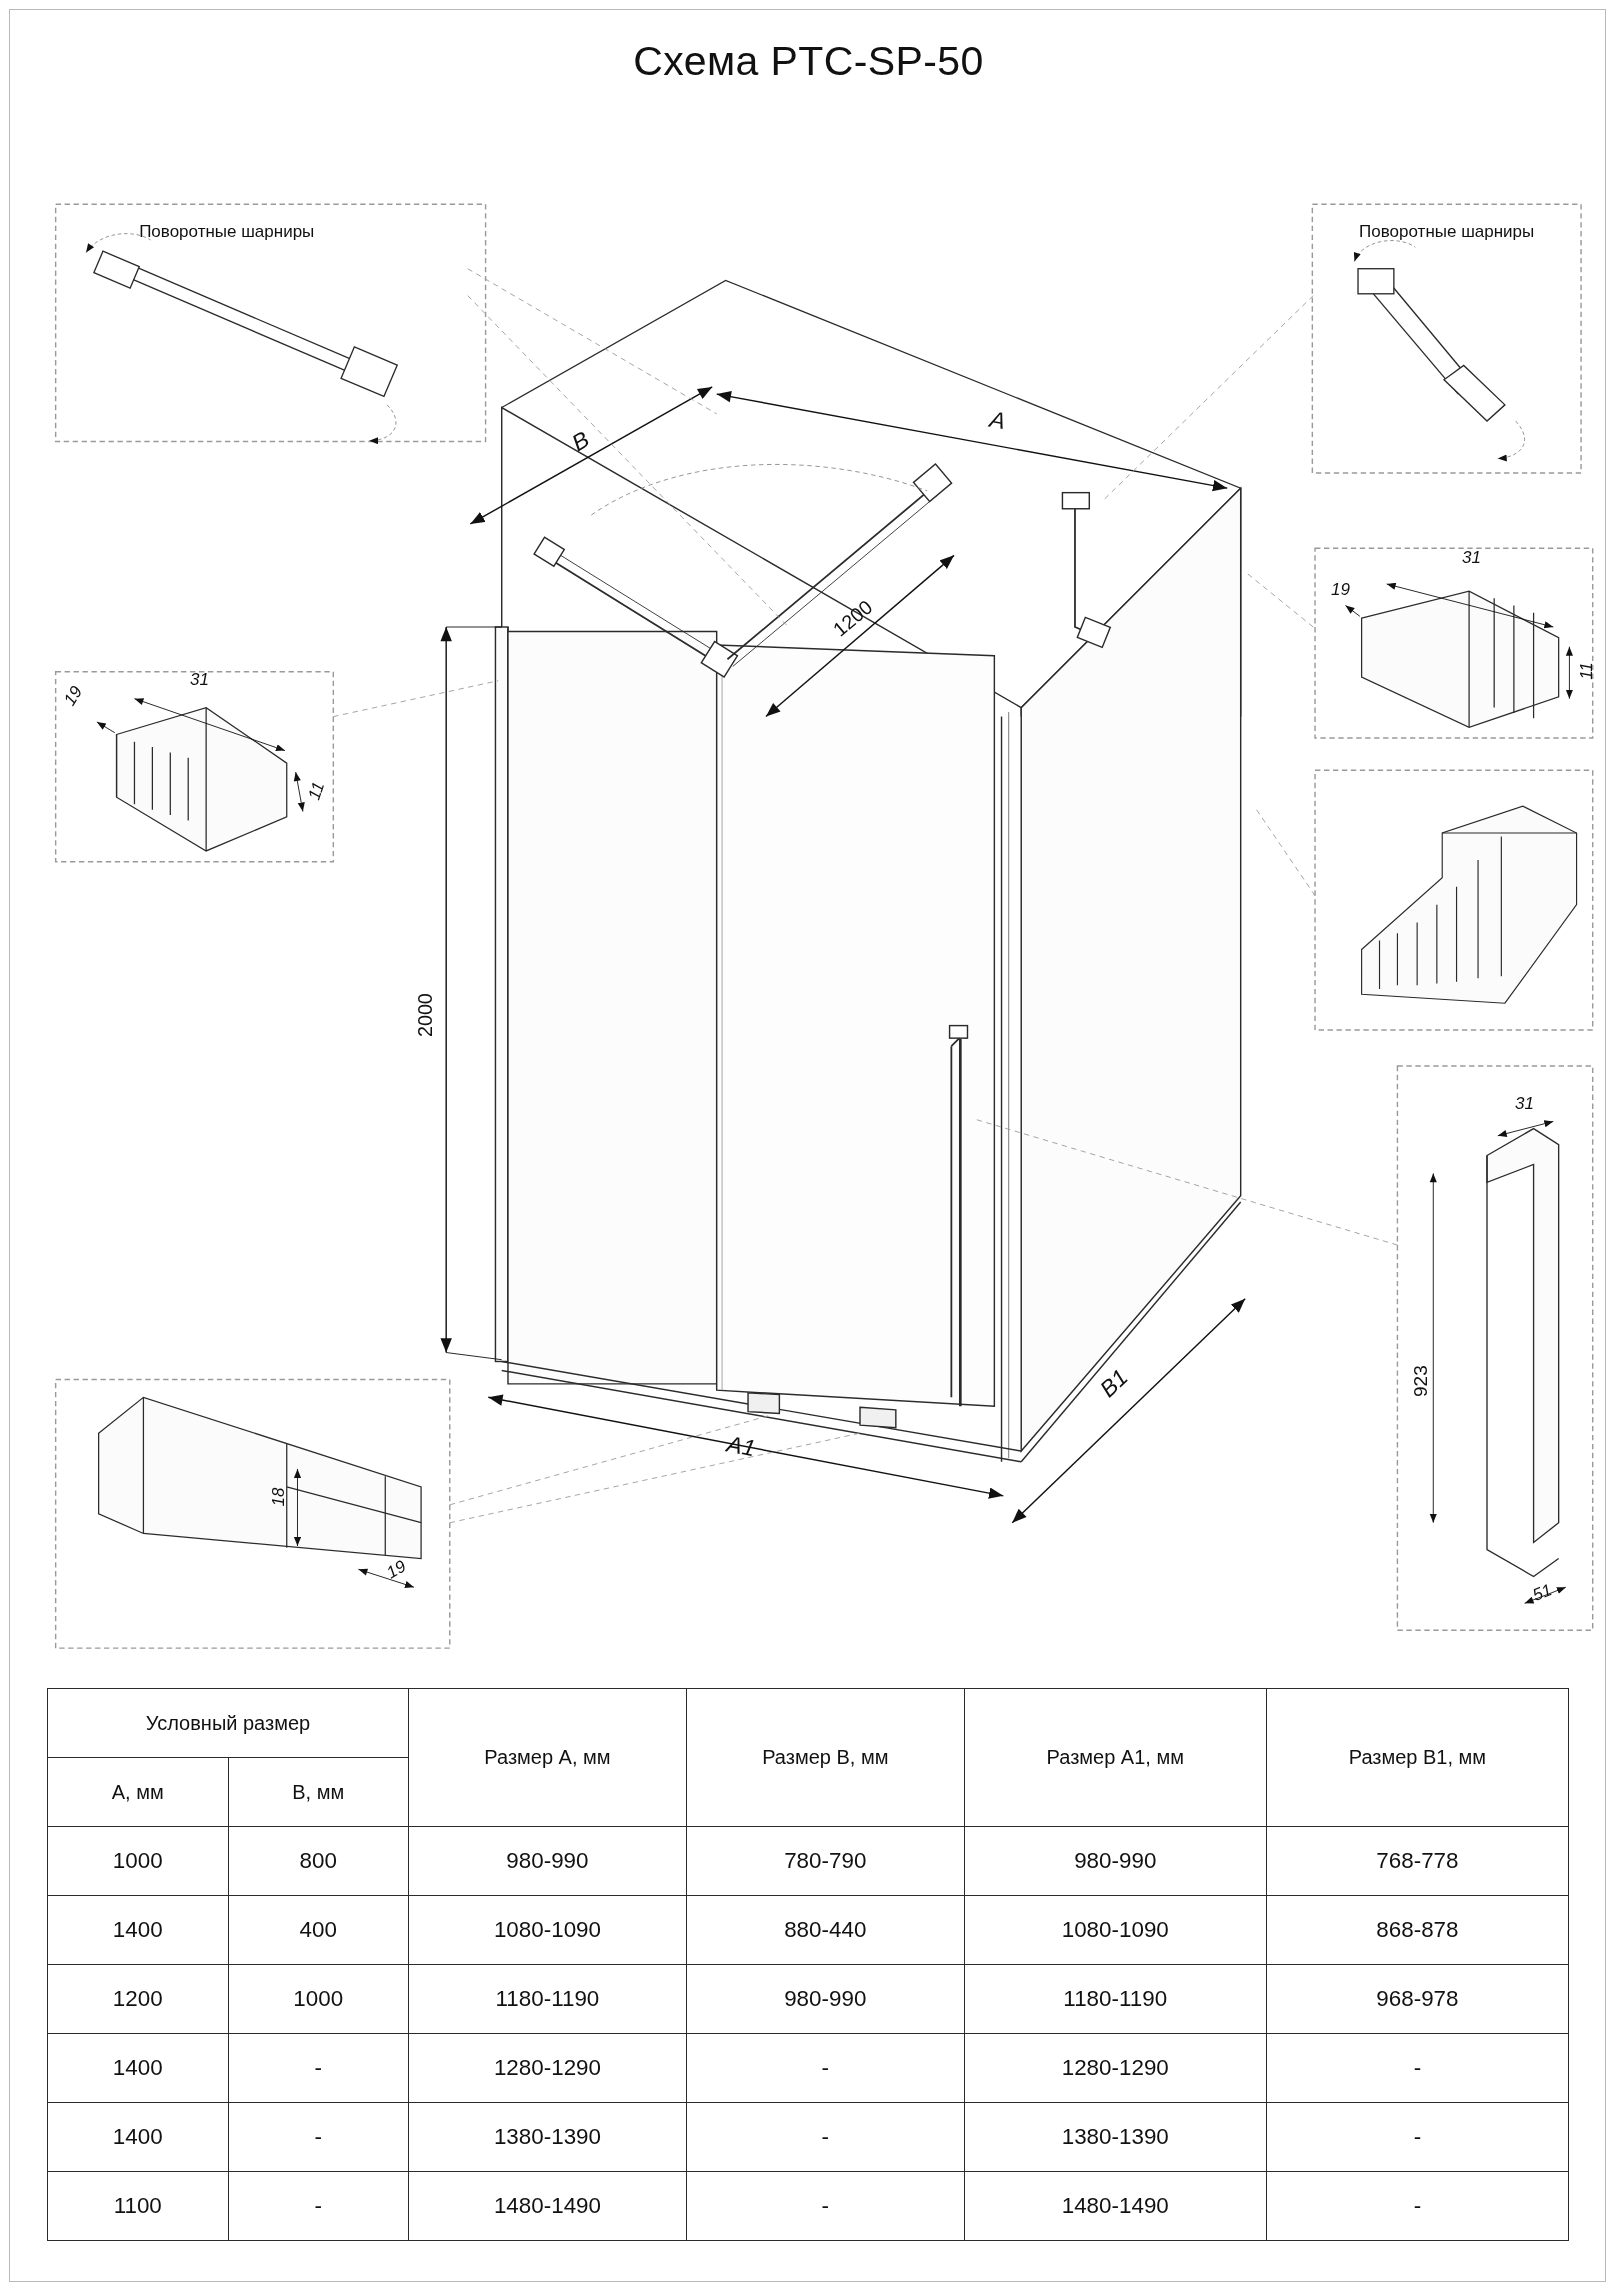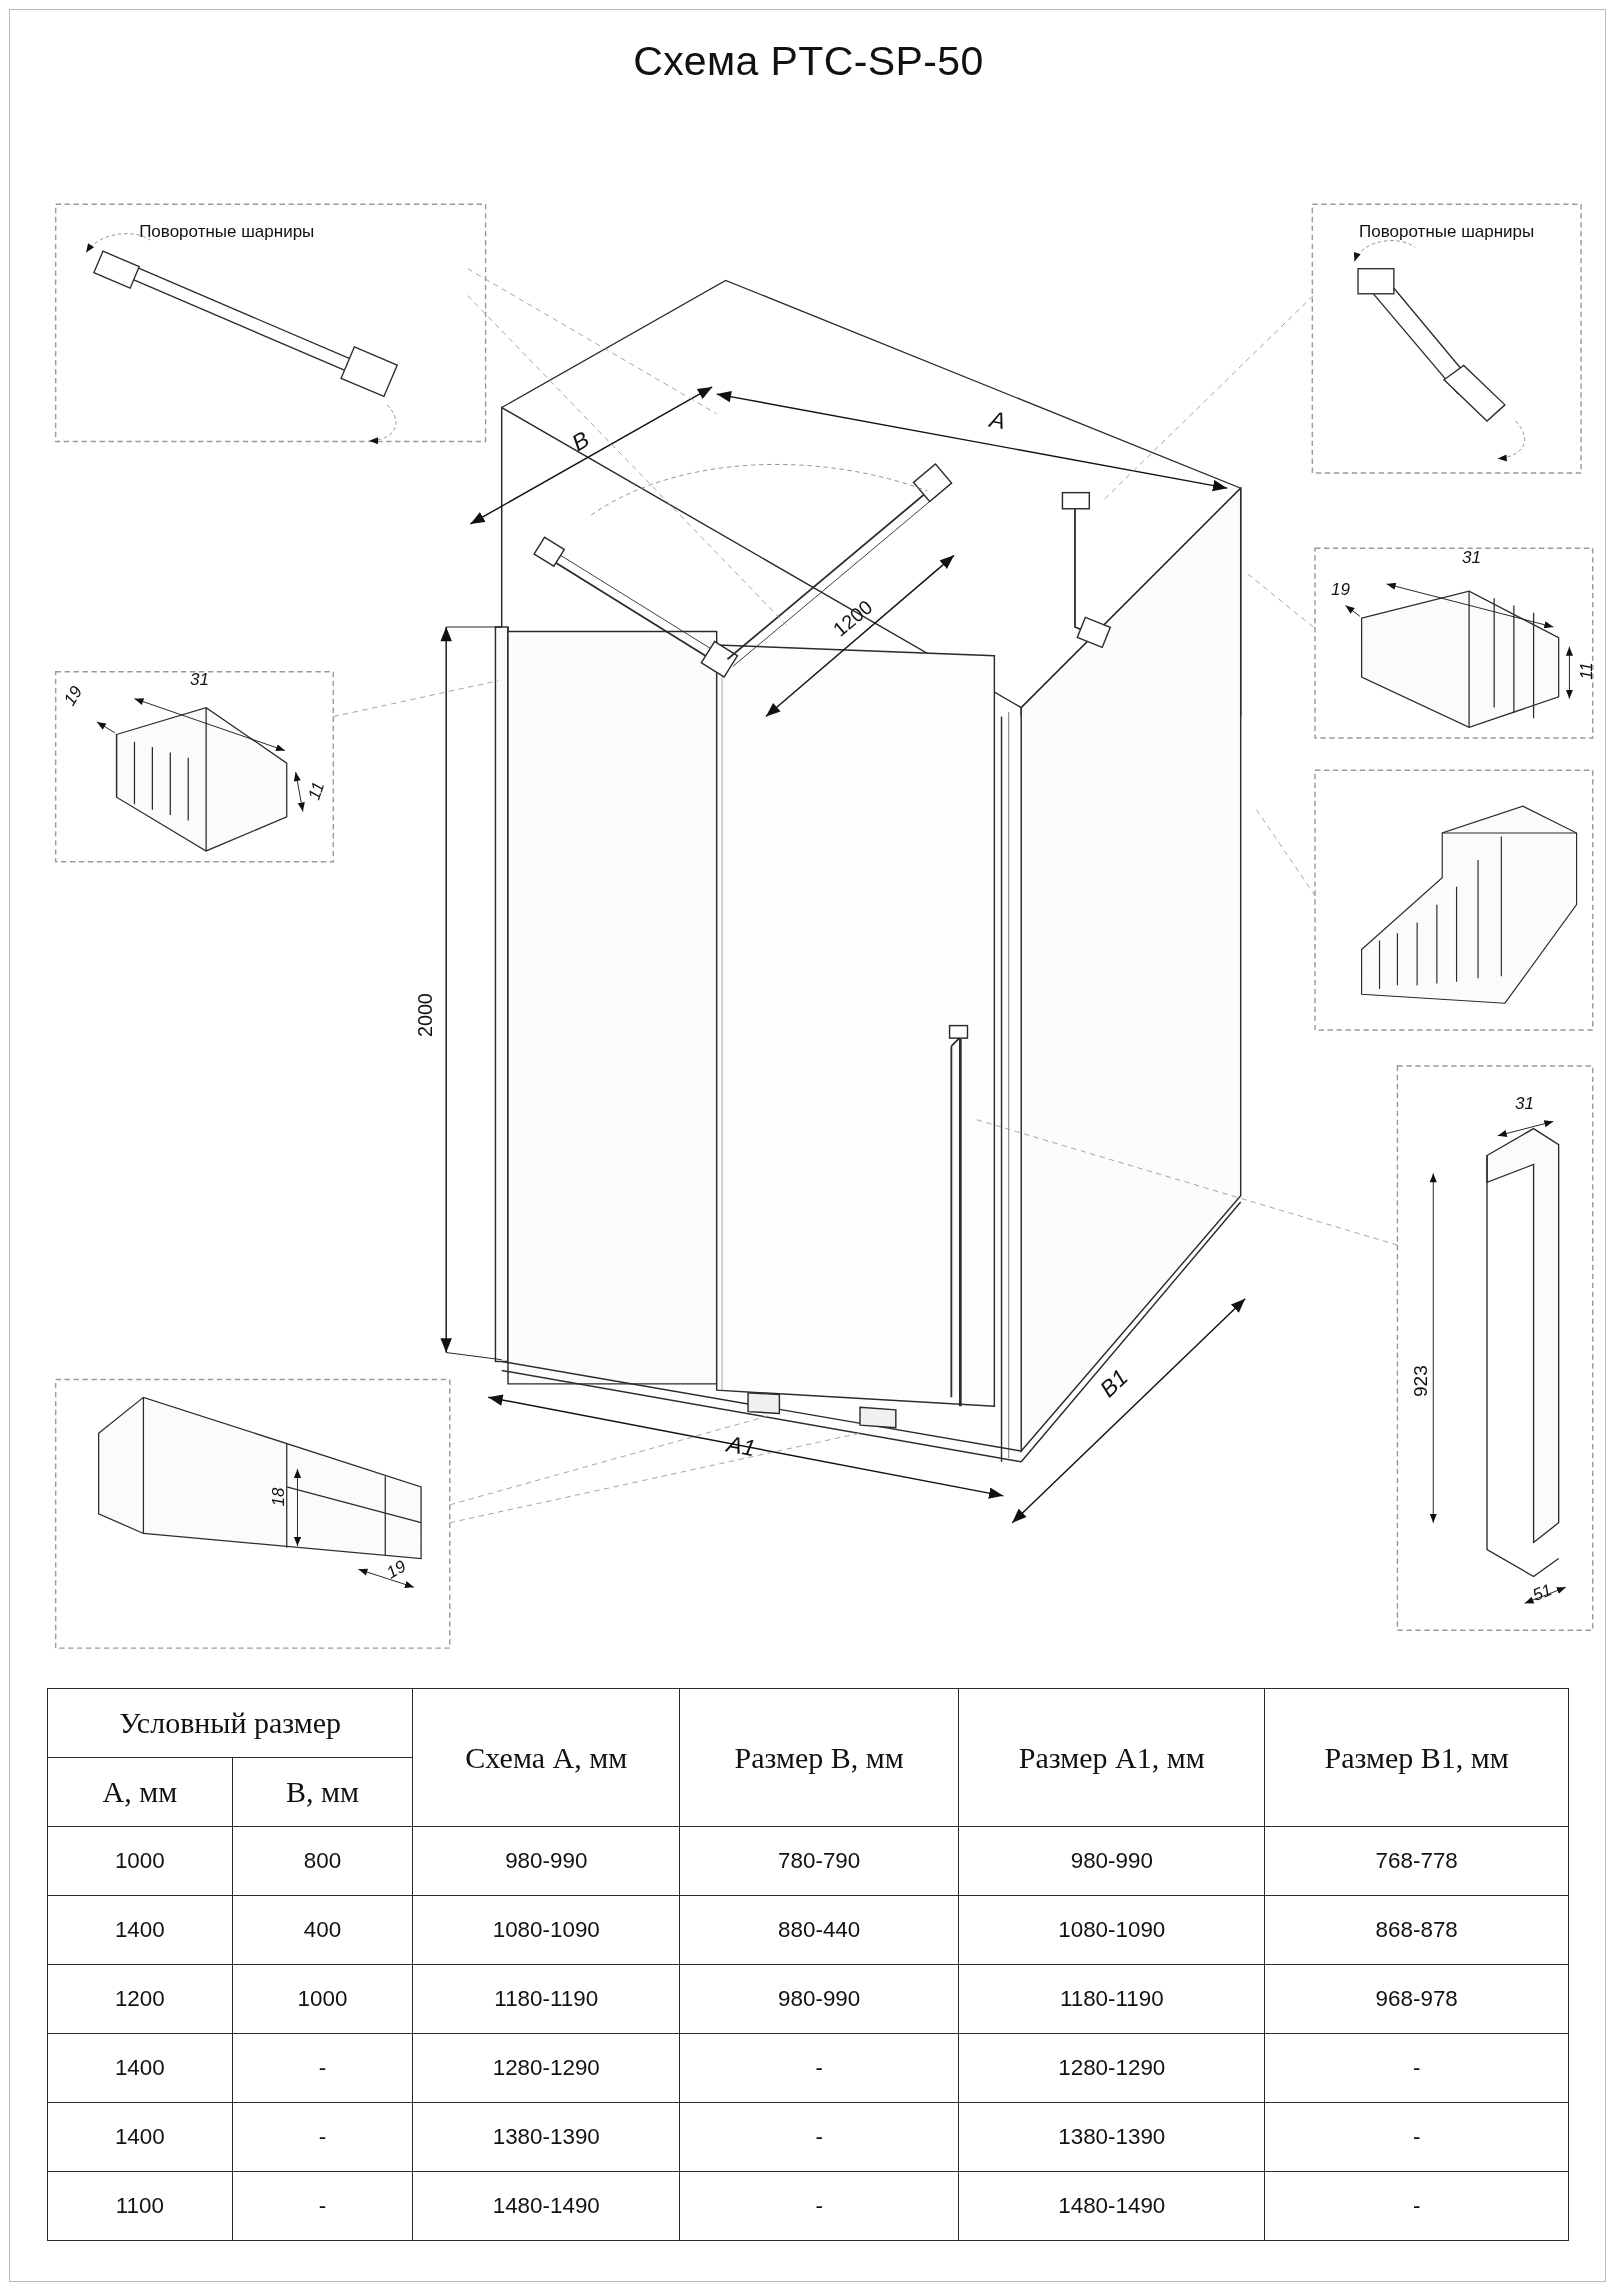--- a/index.html
+++ b/index.html
@@ -56,21 +56,21 @@
   }
   #spec-table td, #spec-table th {
     border: 0.9px solid #2b2b2b;
     text-align: center;
     vertical-align: middle;
     font-weight: 400;
     padding: 0;
     height: 68px;
     color: #111;
   }
-  #spec-table th { font-size: 30px; font-family: Liberation Serif, serif; }
+  #spec-table th { font-size: 20px; }
   .outer-frame {
     position: absolute;
     left: 9px;
     top: 9px;
     width: 1597px;
     height: 2273px;
     border: 0.9px solid #b9b9b9;
     box-sizing: border-box;
     pointer-events: none;
   }
@@ -263,21 +263,21 @@
   <div class="lbl" style="left:387px; top:1560px; font-style:italic; font-size:17px; transform:rotate(-30deg);">19</div>
 
   <div class="lbl" style="left:1515px; top:1094px; font-style:italic; font-size:17px;">31</div>
   <div class="lbl" style="left:1410px; top:1397px; font-size:19px; transform:rotate(-90deg); transform-origin:left top;">923</div>
   <div class="lbl" style="left:1533px; top:1583px; font-style:italic; font-size:17px; transform:rotate(-22deg);">51</div>
 
   <table id="spec-table">
     <thead>
       <tr>
         <th colspan="2">Условный размер</th>
-        <th rowspan="2">Схема A, мм</th>
+        <th rowspan="2">Размер A, мм</th>
         <th rowspan="2">Размер B, мм</th>
         <th rowspan="2">Размер A1, мм</th>
         <th rowspan="2">Размер B1, мм</th>
       </tr>
       <tr>
         <th>A, мм</th>
         <th>B, мм</th>
       </tr>
     </thead>
     <tbody>

